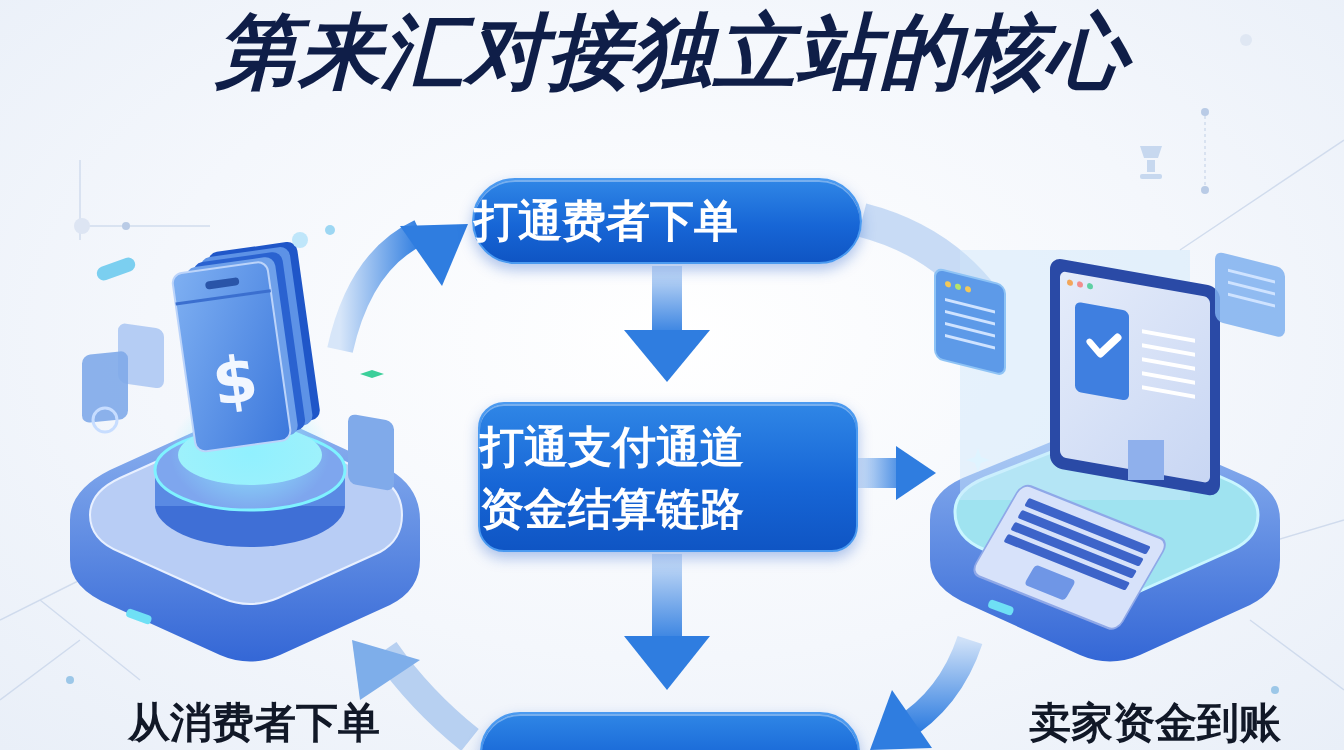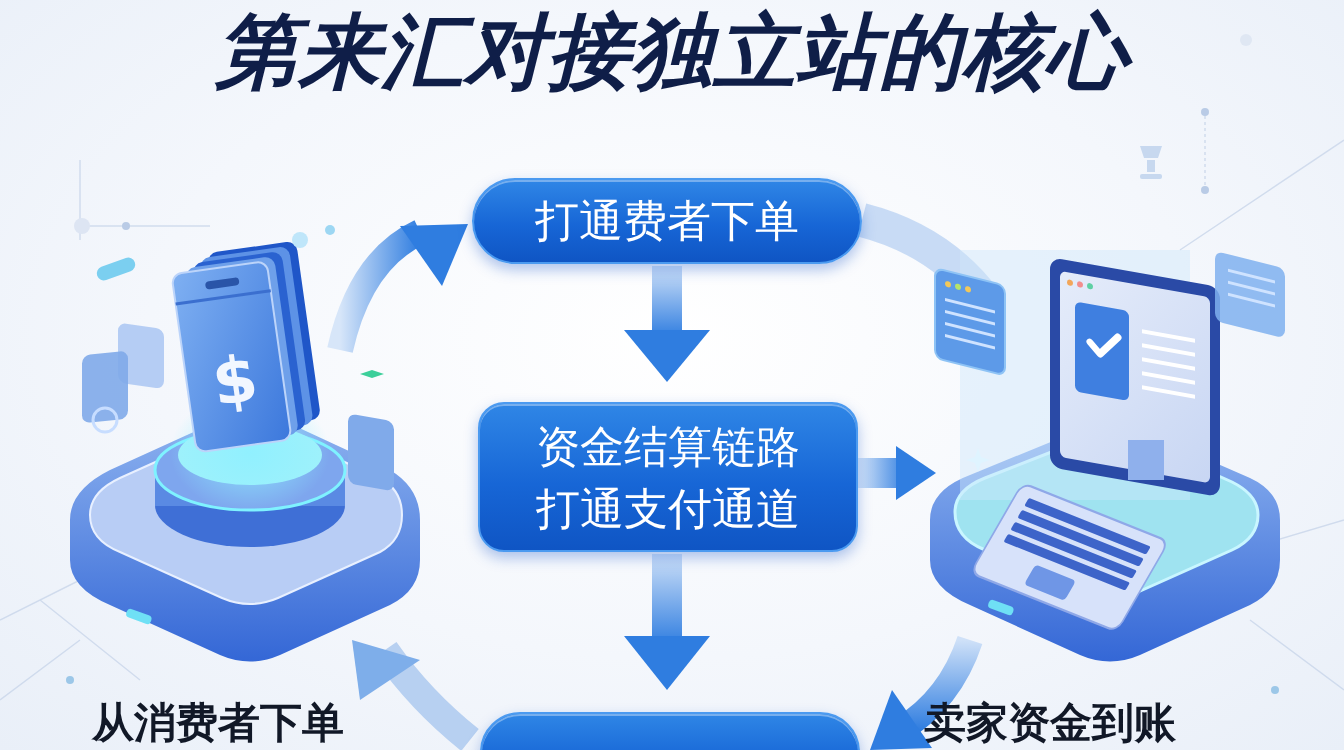--- a/index.html
+++ b/index.html
@@ -9,33 +9,33 @@
     font-family: "DejaVu Sans", "Liberation Sans", sans-serif;
     background: radial-gradient(ellipse at 50% 45%, #ffffff 0%, #f4f7fc 55%, #e9eff8 100%);
   }
   .title {
     position: absolute; left: 0; top: 2px; width: 1344px; text-align: center;
     font-size: 82px; font-weight: 900; color: #0f1e48; letter-spacing: 1px;
     line-height: 100px;
     font-style: italic;
   }
   .pill {
-    position: absolute; color: #fff; font-weight: normal; text-align: center;
+    position: absolute; color: #fff; font-weight: bold; 
     background: linear-gradient(180deg, #2f86e6 0%, #1766d6 55%, #0f55c4 100%);
     box-shadow: 0 6px 14px rgba(30,90,200,0.35), inset 0 2px 0 rgba(255,255,255,0.35);
     border: 2px solid #4b9af0;
   }
   .pill1 { left: 472px; top: 178px; width: 390px; height: 86px; border-radius: 43px; font-size: 44px; line-height: 82px; }
   .pill2 { left: 478px; top: 402px; width: 380px; height: 150px; border-radius: 26px; font-size: 44px; line-height: 62px; padding-top: 12px; }
   .pill3 { left: 480px; top: 712px; width: 380px; height: 90px; border-radius: 40px; font-size: 44px; line-height: 82px; overflow: hidden; }
   .label {
-    position: absolute; font-size: 42px; font-weight: 900; color: #111827; line-height: 50px; white-space: nowrap;
+    position: absolute; font-size: 42px; font-weight: 900; color: #111827; line-height: 50px; white-space: nowrap; margin-left: 36px;
   }
   .label-left { left: 92px; top: 698px; }
-  .label-right { left: 924px; top: 698px; }
+  .label-right { left: 993px; top: 698px; }
   svg.layer { position: absolute; left: 0; top: 0; }
 </style>
 </head>
 <body>
 
 <svg class="layer" width="1344" height="750" viewBox="0 0 1344 750">
   <defs>
     <linearGradient id="arrowV" x1="0" y1="0" x2="0" y2="1">
       <stop offset="0" stop-color="#cfe1f8"></stop>
       <stop offset="1" stop-color="#2f7de0"></stop>
@@ -216,22 +216,22 @@
   </g>
 </svg>
 
 <div class="title">第来汇对接独立站的核心</div>
 
 <div class="pill pill1">
   <span>打通费者下单</span>
 </div>
 
 <div class="pill pill2">
+  <div>打通支付通道</div>
   <div>资金结算链路</div>
-  <div>打通支付通道</div>
 </div>
 
 <div class="pill pill3">
   <span style="display:block; transform: translateY(20px);">过彩乍例理</span>
 </div>
 
 <div class="label label-left">从消费者下单</div>
 <div class="label label-right">卖家资金到账</div>
 
 </body></html>

